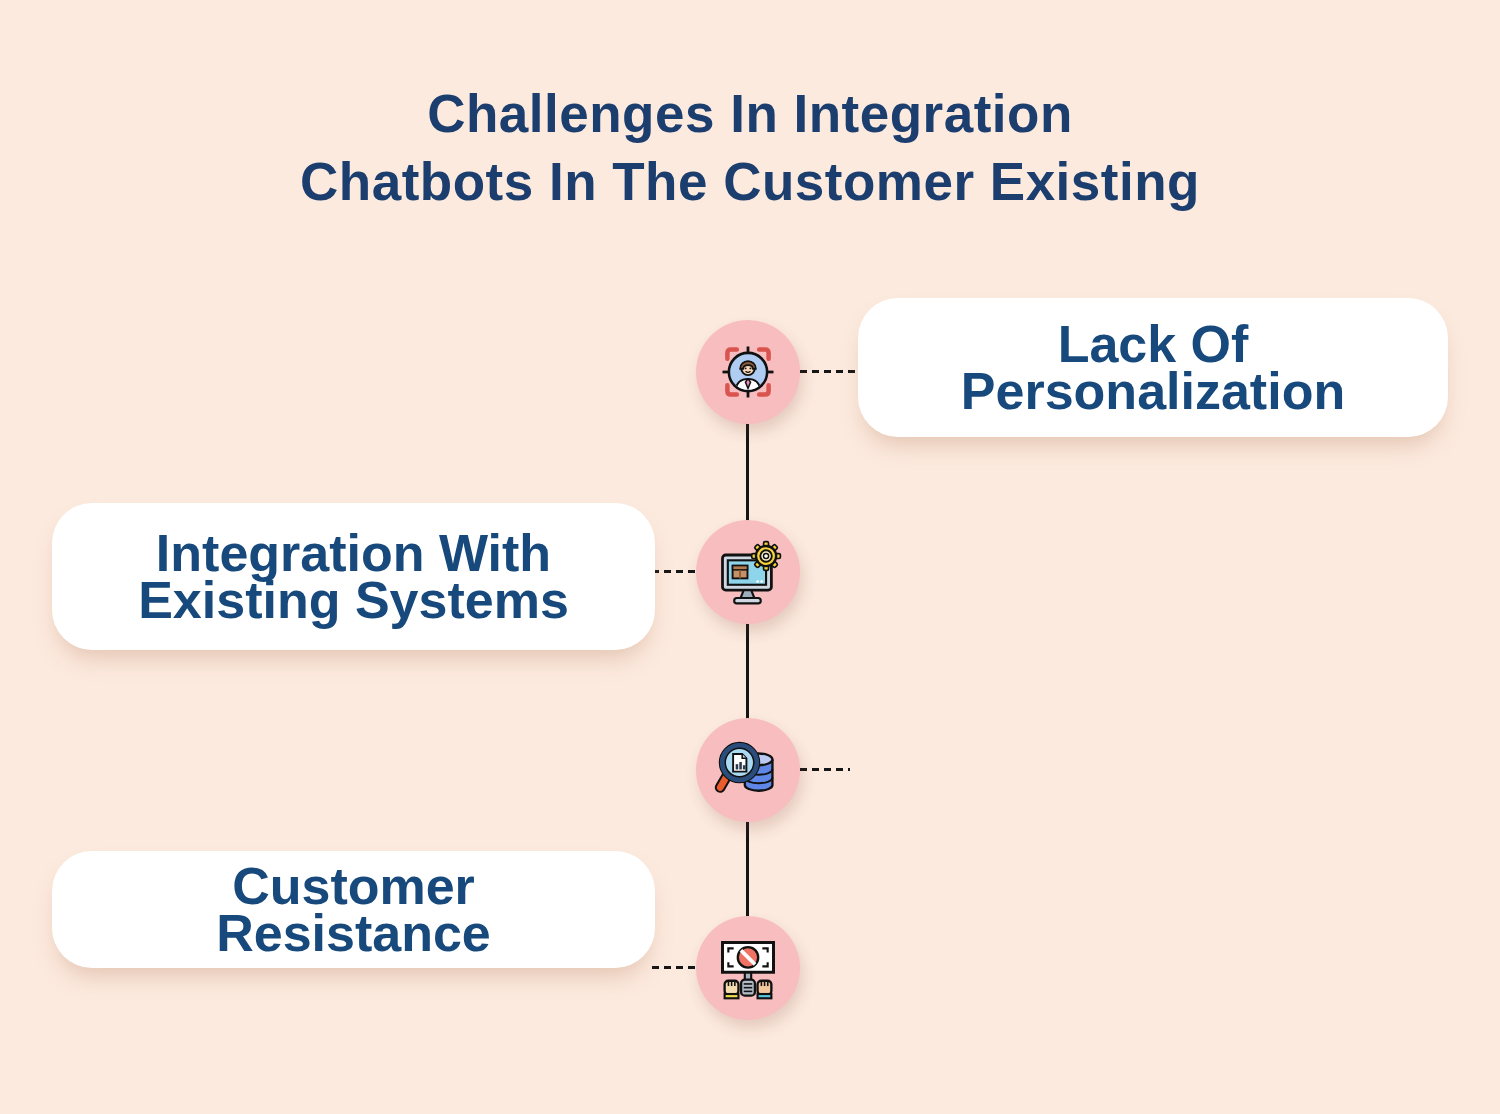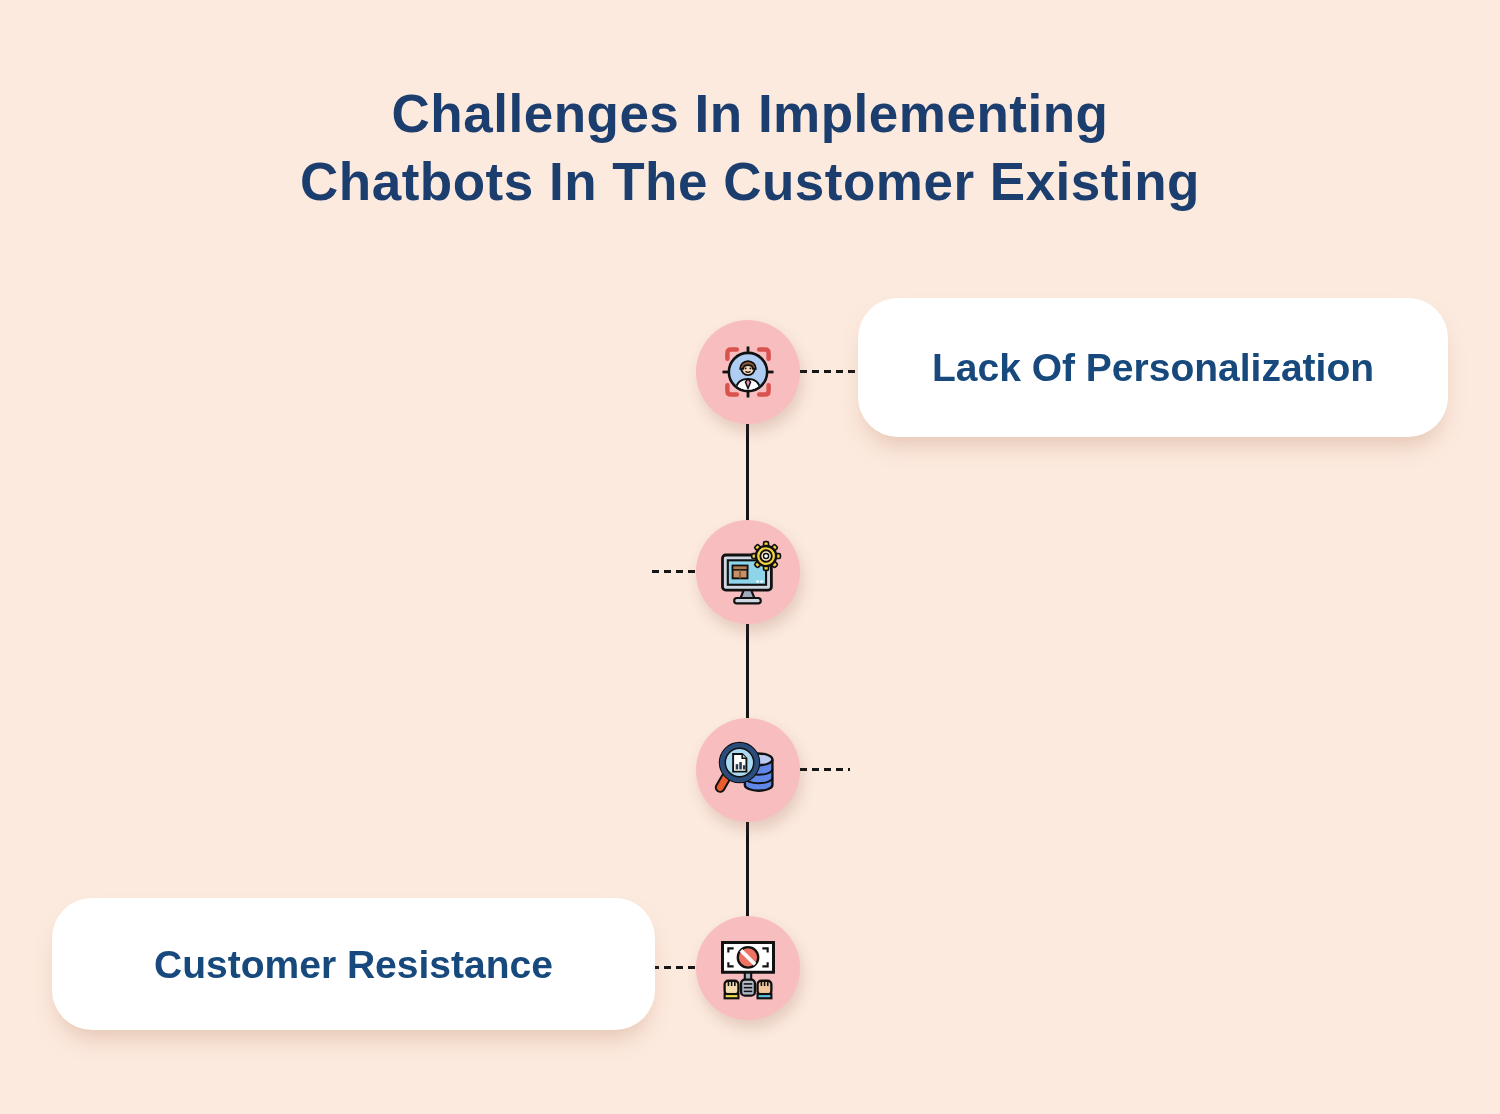--- a/index.html
+++ b/index.html
@@ -27,37 +27,37 @@
     position:absolute;height:3px;z-index:1;
     background:repeating-linear-gradient(90deg,#161616 0 7px,transparent 7px 12px);
   }
   .conn-1{left:800px;top:370px;width:58px;}
   .conn-2{left:652px;top:570px;width:44px;}
   .conn-3{left:800px;top:768px;width:50px;}
   .conn-4{left:652px;top:966px;width:44px;}
   .card{
     position:absolute;background:#ffffff;border-radius:40px;z-index:2;
     display:flex;align-items:center;justify-content:center;text-align:center;
-    color:#17497D;font-size:39px;line-height:47px;font-weight:600;
+    color:#17497D;font-size:52px;line-height:47px;font-weight:600;
     box-shadow:0 14px 22px -6px rgba(186,130,100,.35);
     padding:0 64px;box-sizing:border-box;
   }
   .card-1{left:858px;top:298px;width:590px;height:139px;}
   .card-2{left:52px;top:503px;width:603px;height:147px;}
   .card-3{left:848px;top:697px;width:600px;height:139px;}
-  .card-4{left:52px;top:898px;width:603px;height:132px;}
+  .card-4{left:52px;top:851px;width:603px;height:117px;}
   .icon-wrap{width:68px;height:68px;display:block;}
 </style>
 </head>
 <body>
 
 <div class="canvas">
 
   <h1 class="title">
-    <span>Challenges In Implementing</span><br>
+    <span>Challenges In Integration</span><br>
     <span>Chatbots In The Customer Existing</span>
   </h1>
 
   <div class="vline"></div>
 
   <div class="node node-1">
     <svg class="icon-wrap" viewBox="0 0 64 64">
       <line x1="32" y1="8" x2="32" y2="14" stroke="#111" stroke-width="2.6"></line>
       <line x1="32" y1="50" x2="32" y2="56" stroke="#111" stroke-width="2.6"></line>
       <line x1="8" y1="32" x2="14" y2="32" stroke="#111" stroke-width="2.6"></line>
@@ -108,20 +108,23 @@
           <rect x="-2.3" y="-13.5" width="4.6" height="6" rx="1.4" transform="rotate(270)"></rect>
           <rect x="-2.3" y="-13.5" width="4.6" height="6" rx="1.4" transform="rotate(315)"></rect>
         </g>
         <circle r="9.5" fill="#F6D43D" stroke="#111" stroke-width="2.2"></circle>
         <circle r="5.4" fill="#FAECC3" stroke="#111" stroke-width="1.8"></circle>
         <circle r="2.4" fill="#FFFDF5" stroke="#111" stroke-width="1.4"></circle>
       </g>
     </svg>
   </div>
   <div class="connector conn-2"></div>
+  <div class="card card-2">
+    <span>Integration With Existing Systems</span>
+  </div>
 
   <div class="node node-3">
     <svg class="icon-wrap" viewBox="0 0 64 64">
       <path d="M29 22 v24 c0 3 5.8 5.5 13 5.5 s13 -2.5 13 -5.5 v-24" fill="#5F87E8" stroke="#111" stroke-width="2.2"></path>
       <path d="M29 31 c0 3 5.8 5.5 13 5.5 s13 -2.5 13 -5.5" fill="none" stroke="#111" stroke-width="1.8"></path>
       <path d="M29 39 c0 3 5.8 5.5 13 5.5 s13 -2.5 13 -5.5" fill="none" stroke="#111" stroke-width="1.8"></path>
       <ellipse cx="42" cy="22" rx="13" ry="5.5" fill="#BCC9F1" stroke="#111" stroke-width="2.2"></ellipse>
       <line x1="12.8" y1="36.5" x2="5.8" y2="48.5" stroke="#111" stroke-width="10" stroke-linecap="round"></line>
       <line x1="12.8" y1="36.5" x2="5.8" y2="48.5" stroke="#EA5B2D" stroke-width="6.2" stroke-linecap="round"></line>
       <circle cx="24" cy="25" r="18.6" fill="none" stroke="#111" stroke-width="1.8"></circle>

